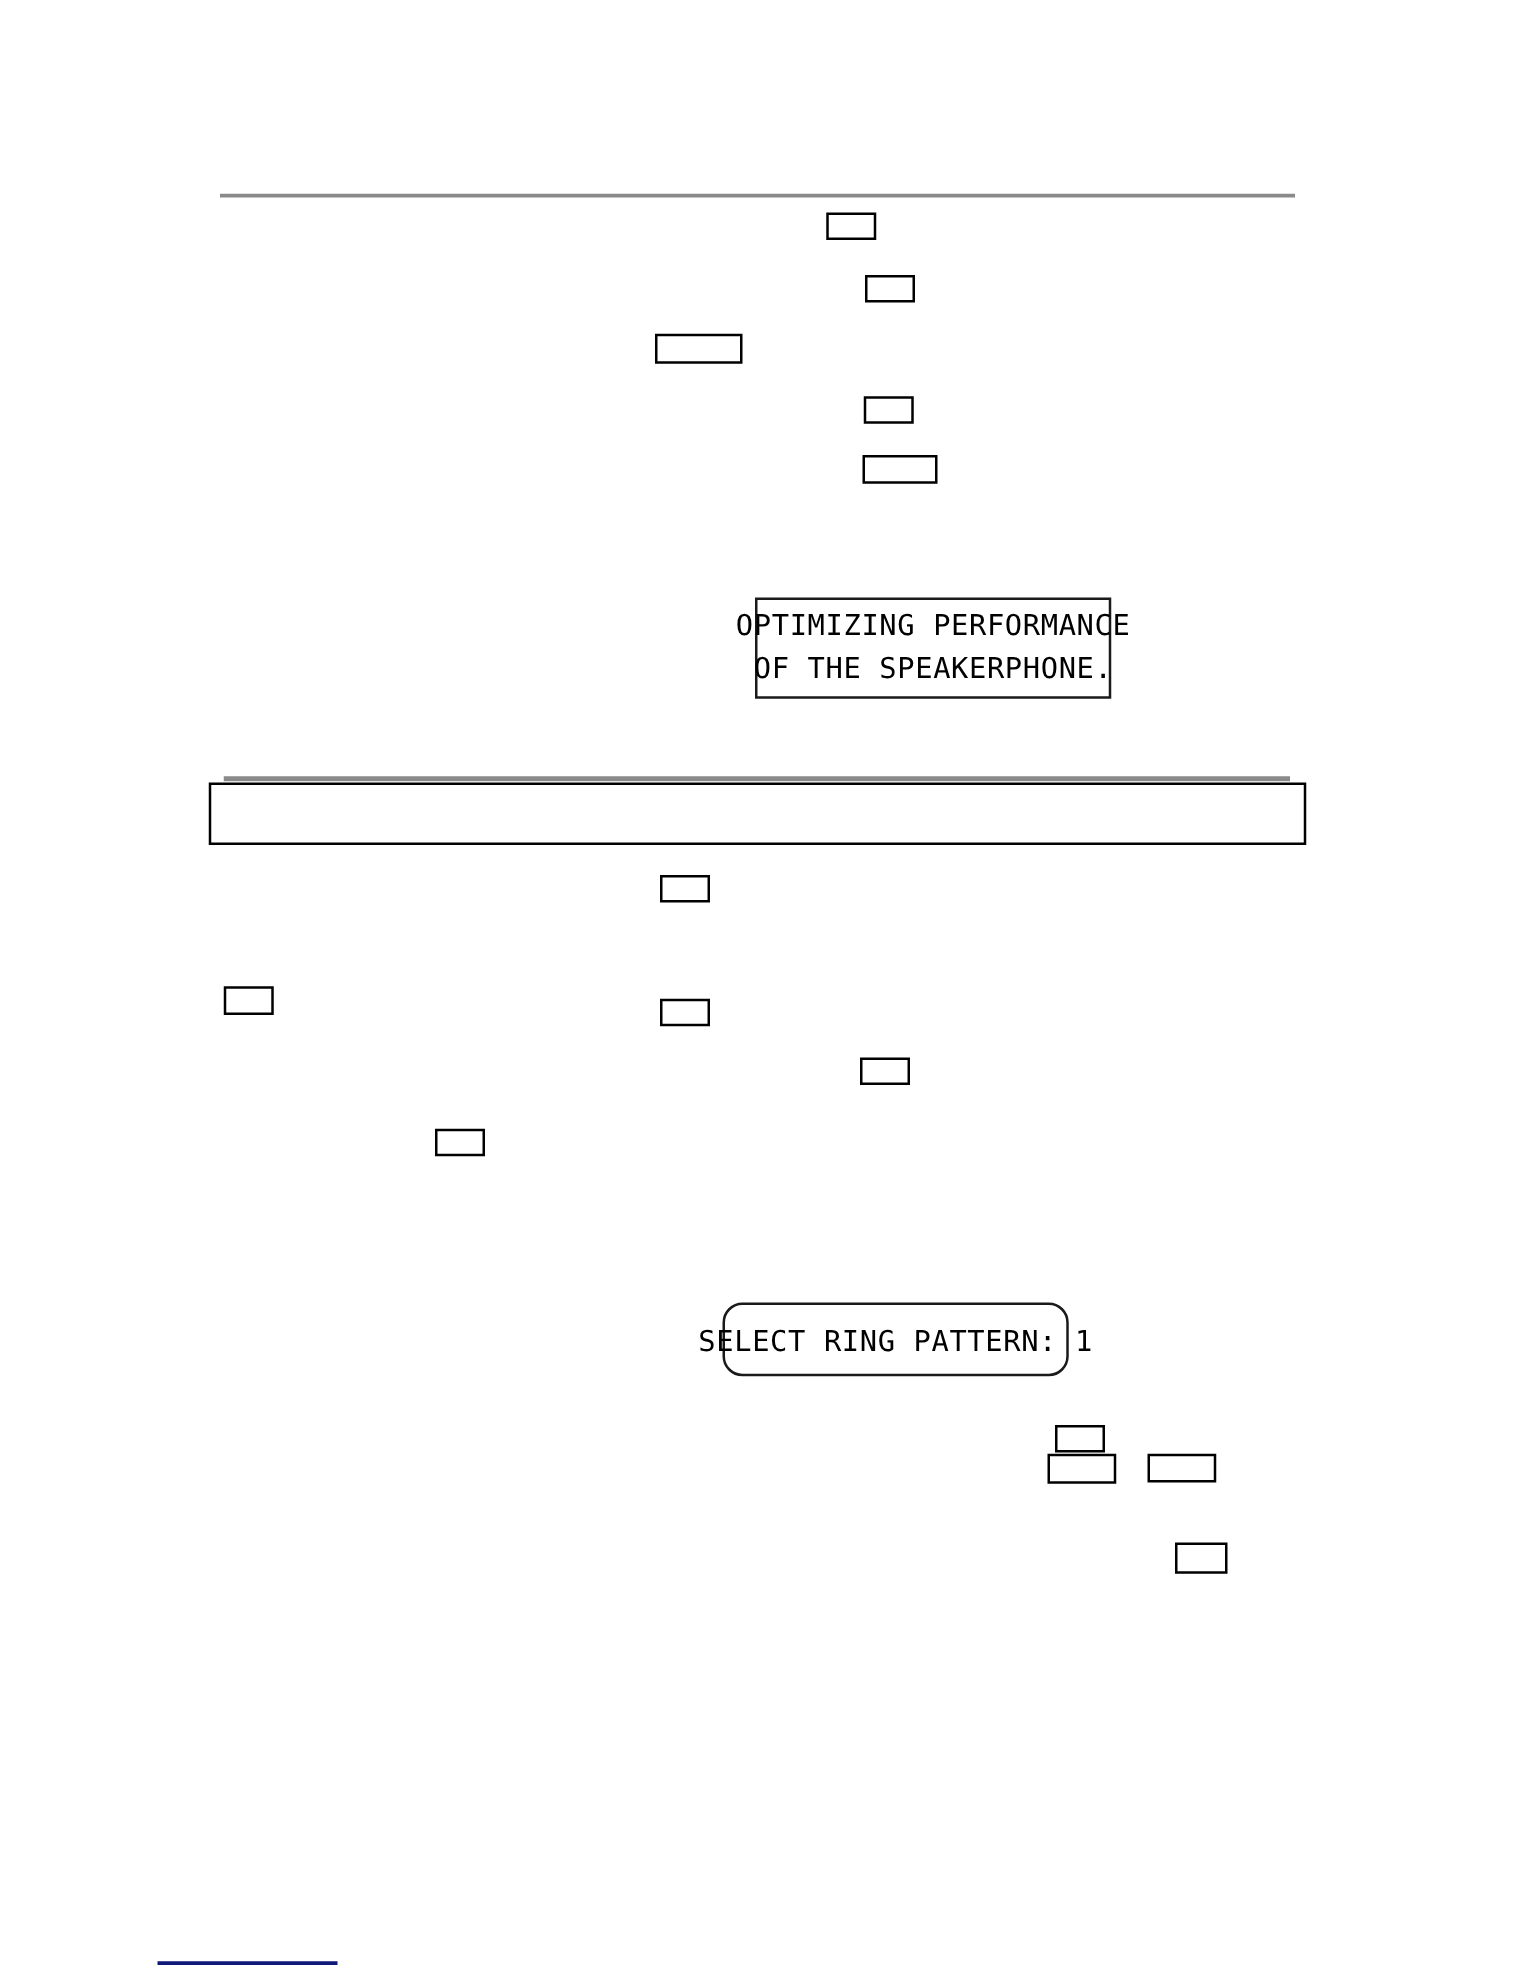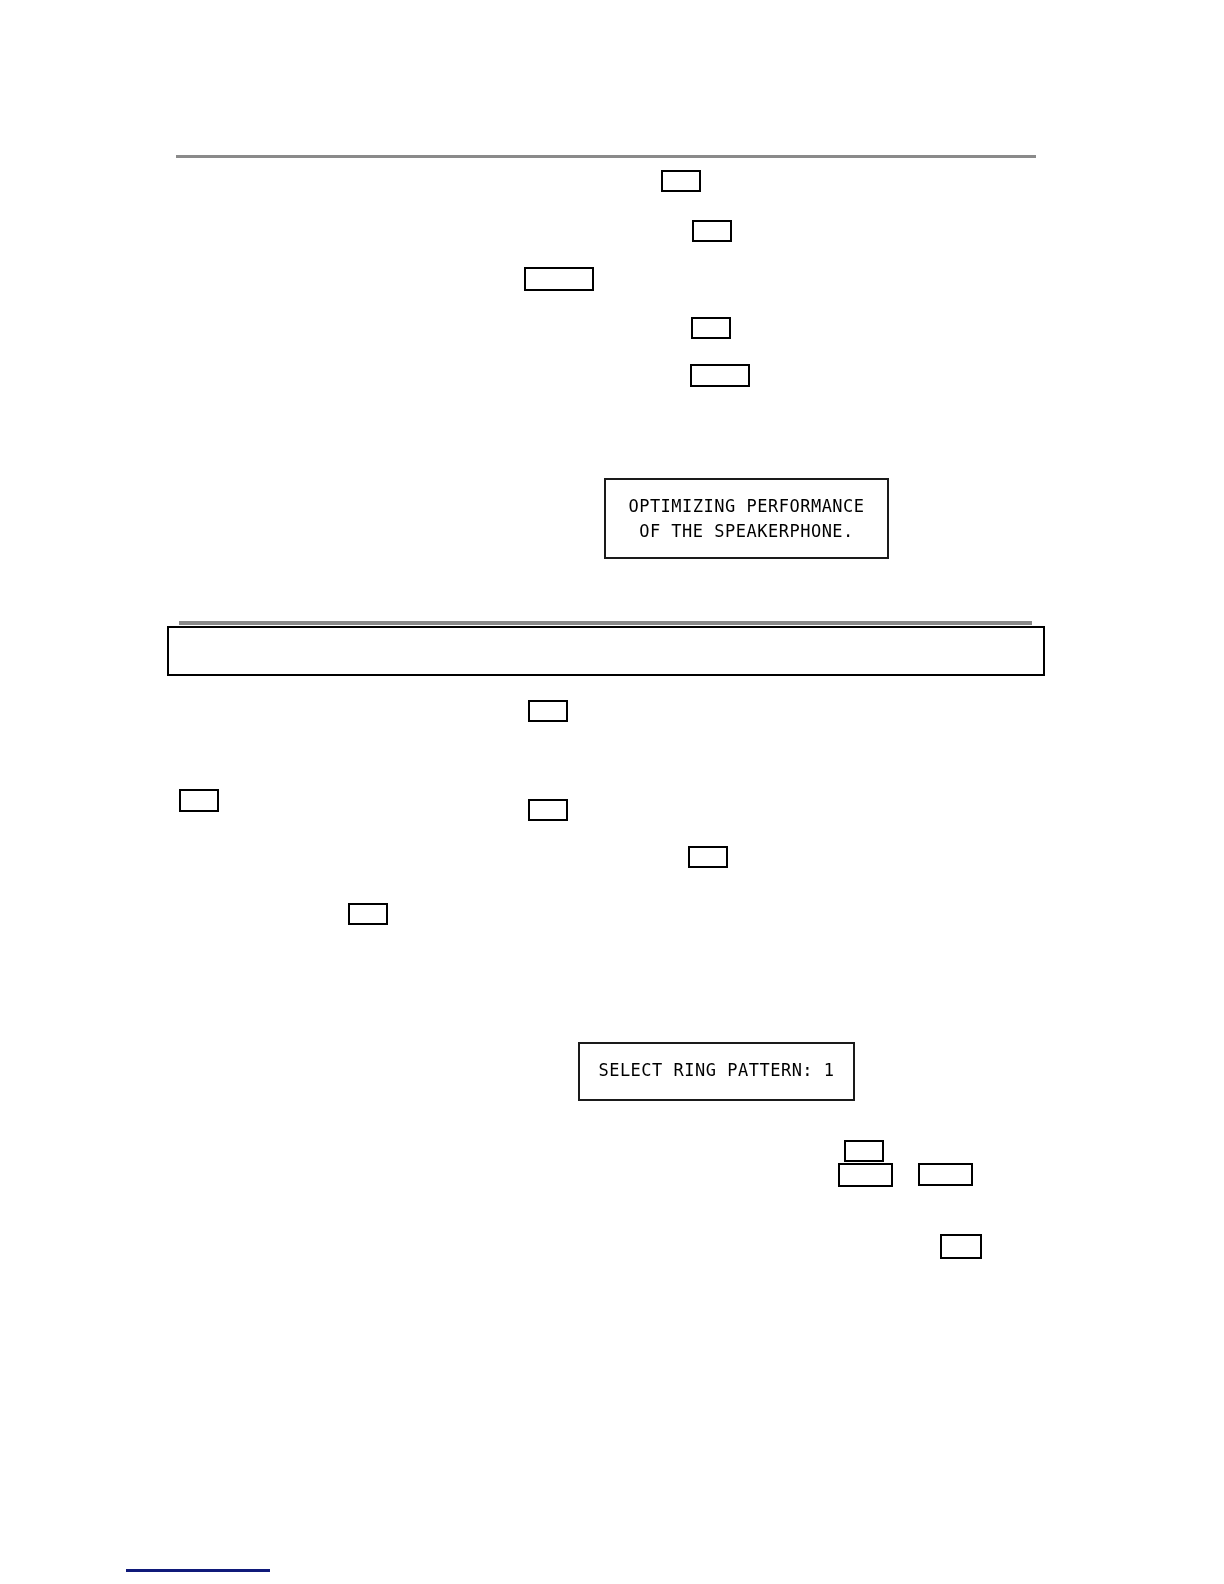--- a/index.html
+++ b/index.html
@@ -48,37 +48,38 @@
     box-sizing: border-box;
   }
 
   
   .lcd {
     position: absolute;
     border: 2px solid #1a1a1a;
     background: #ffffff;
     box-sizing: border-box;
     font-family: "DejaVu Sans Mono", "Liberation Mono", monospace;
-    font-size: 17px;
+    font-size: 23px;
     letter-spacing: 0.5px;
     color: #000000;
     display: flex;
     flex-direction: column;
     align-items: center;
     justify-content: center;
     line-height: 1.45;
     text-align: center;
     white-space: pre;
   }
   .lcd .lcd-line {
     display: block;
   }
   .lcd-top {
     justify-content: flex-start;
     padding-top: 14px;
+    border-radius: 16px;
   }
 </style>
 </head>
 <body>
 
 <div id="page">
 
   <div class="rule-gray" style="left:176px; top:155px; width:860px; height:3px;"></div>
 
   <div class="rule-gray" style="left:179px; top:621px; width:853px; height:4px;"></div>

